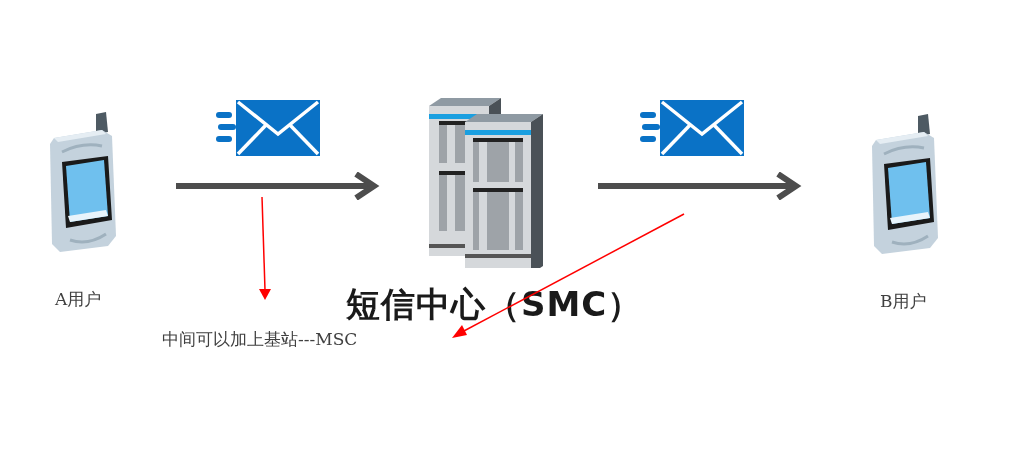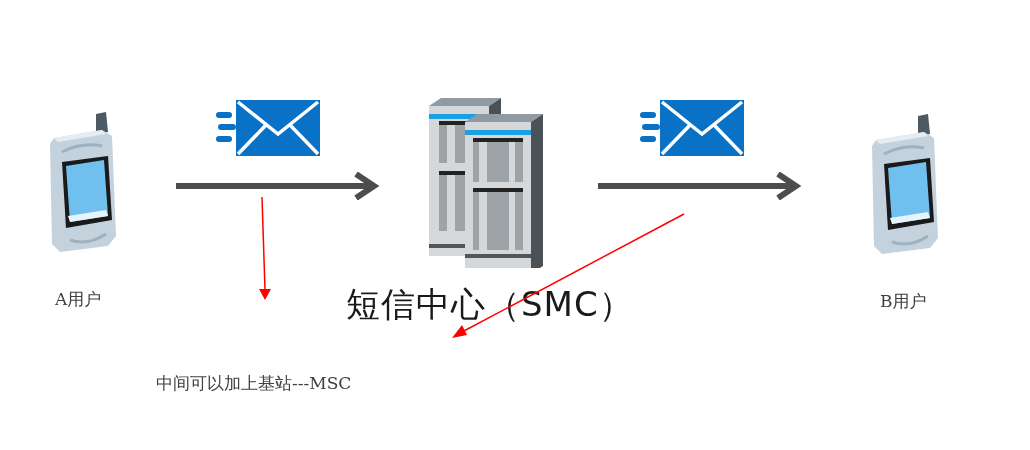--- a/index.html
+++ b/index.html
@@ -1,19 +1,19 @@
 <!DOCTYPE html>
 <html><head>
 <meta charset="utf-8">
 <style>
   html, body { margin:0; padding:0; background:#ffffff; }
   body { width:1030px; height:450px; position:relative; overflow:hidden; font-family:"DejaVu Sans", sans-serif; }
   .abs { position:absolute; }
   .label-red { color:#404040; font-family:"DejaVu Serif", serif; font-size:17px; white-space:nowrap; }
-  .title { color:#1a1a1a; font-family:"DejaVu Sans", sans-serif; font-weight:normal; font-size:34px; white-space:nowrap; letter-spacing:1px; }
+  .title { color:#1a1a1a; font-family:"DejaVu Sans", sans-serif; font-weight:bold; font-size:34px; white-space:nowrap; letter-spacing:1px; }
   svg { display:block; }
 </style>
 </head>
 <body>
 
 <div class="abs" style="left:46px; top:112px;">
   <svg width="76" height="140" viewBox="0 0 76 140">
     <polygon points="50,2 60,0 62,20 50,22" fill="#4e5a63"></polygon>
     <polygon points="8,26 56,18 66,24 70,124 62,134 14,140 6,132 4,32" fill="#c4d2dd"></polygon>
     <polygon points="8,26 56,18 60,22 12,30" fill="#e5edf3"></polygon>
@@ -114,13 +114,13 @@
   <g>
     <line x1="262" y1="197" x2="265" y2="290" stroke="#ff0000" stroke-width="1.5"></line>
     <polygon points="259,289 271,289 265,300" fill="#ff0000"></polygon>
   </g>
   <g>
     <line x1="684" y1="214" x2="462" y2="332" stroke="#ff0000" stroke-width="1.5"></line>
     <polygon points="452,338 462,325 467,335" fill="#ff0000"></polygon>
   </g>
 </svg>
 
-<div class="abs label-red" style="left:156px; top:328px;margin-top:44px;">中间可以加上基站---MSC</div>
+<div class="abs label-red" style="left:162px; top:328px;">中间可以加上基站---MSC</div>
 
 </body></html>

